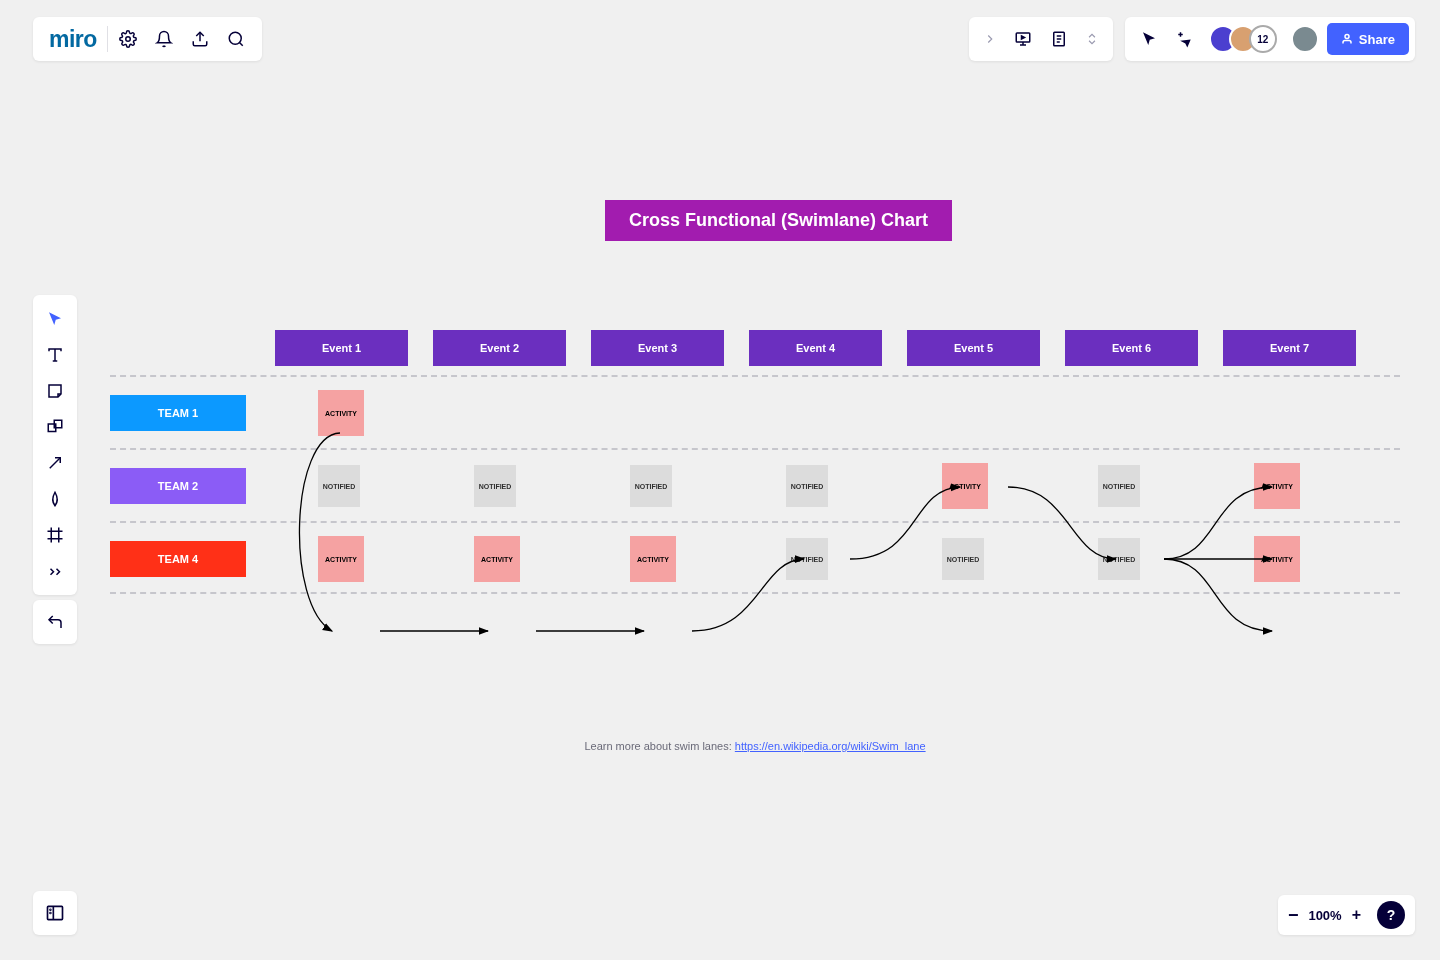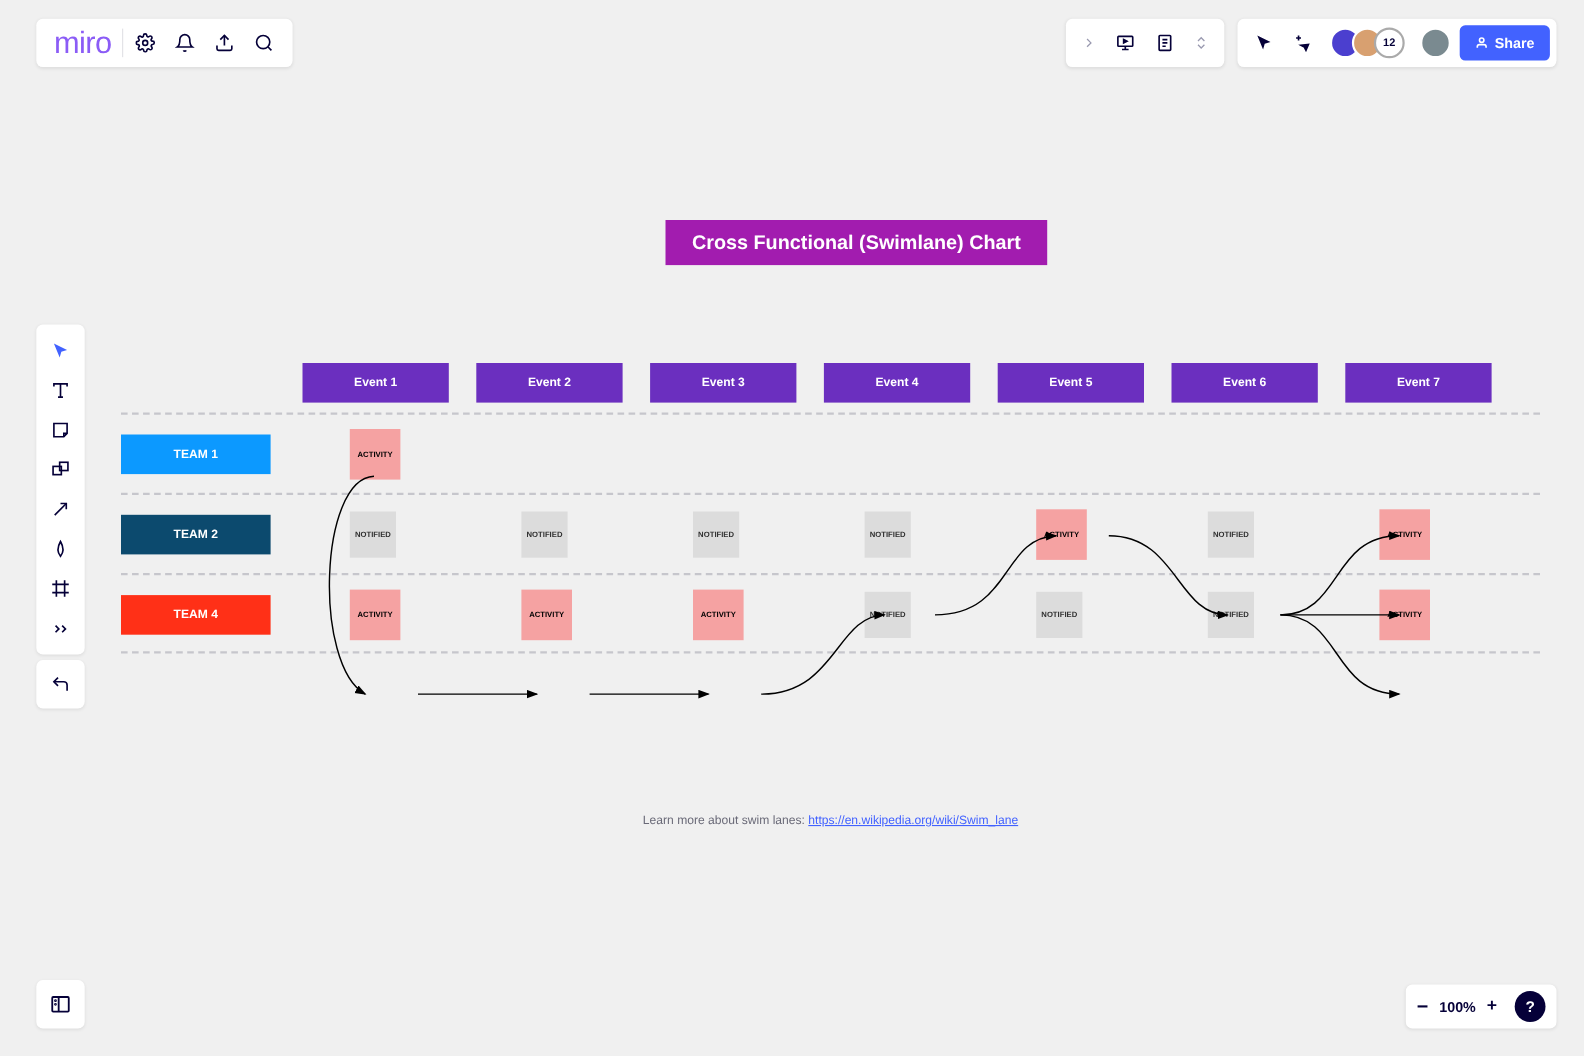--- a/index.html
+++ b/index.html
@@ -19,23 +19,23 @@
   left: 33px;
   background: #fff;
   border-radius: 6px;
   height: 44px;
   display: flex;
   align-items: center;
   padding: 0 8px;
   box-shadow: 0 1px 3px rgba(0,0,0,0.08);
 }
 .logo {
-  font-weight: 400;
-  font-size: 28px;
-  color: #8b5cf6;
+  font-weight: 700;
+  font-size: 23px;
+  color: #0369a1;
   padding: 0 8px;
   letter-spacing: -0.5px;
 }
 .icon-btn {
   width: 36px;
   height: 36px;
   display: flex;
   align-items: center;
   justify-content: center;
   color: #050038;
@@ -398,21 +398,21 @@
       <div class="event-header">Event 6</div>
       <div class="event-header">Event 7</div>
     </div>
 
   <div class="lanes" id="lanes">
       <div class="lane lane-border">
         <div class="team-label" style="background: rgb(12, 153, 255);">TEAM 1</div>
         <div class="cell activity" style="left: 208px;">ACTIVITY</div>
       </div>
       <div class="lane lane-border">
-        <div class="team-label" style="background: #0c4a6e;">TEAM 2</div>
+        <div class="team-label" style="background: #8b5cf6;">TEAM 2</div>
         <div class="cell notified" style="left: 208px;">NOTIFIED</div>
         <div class="cell notified" style="left: 364px;">NOTIFIED</div>
         <div class="cell notified" style="left: 520px;">NOTIFIED</div>
         <div class="cell notified" style="left: 676px;">NOTIFIED</div>
         <div class="cell activity" style="left: 832px;">ACTIVITY</div>
         <div class="cell notified" style="left: 988px;">NOTIFIED</div>
         <div class="cell activity" style="left: 1144px;">ACTIVITY</div>
       </div>
       <div class="lane lane-border lane-bottom">
         <div class="team-label" style="background: rgb(255, 48, 23);">TEAM 4</div>

